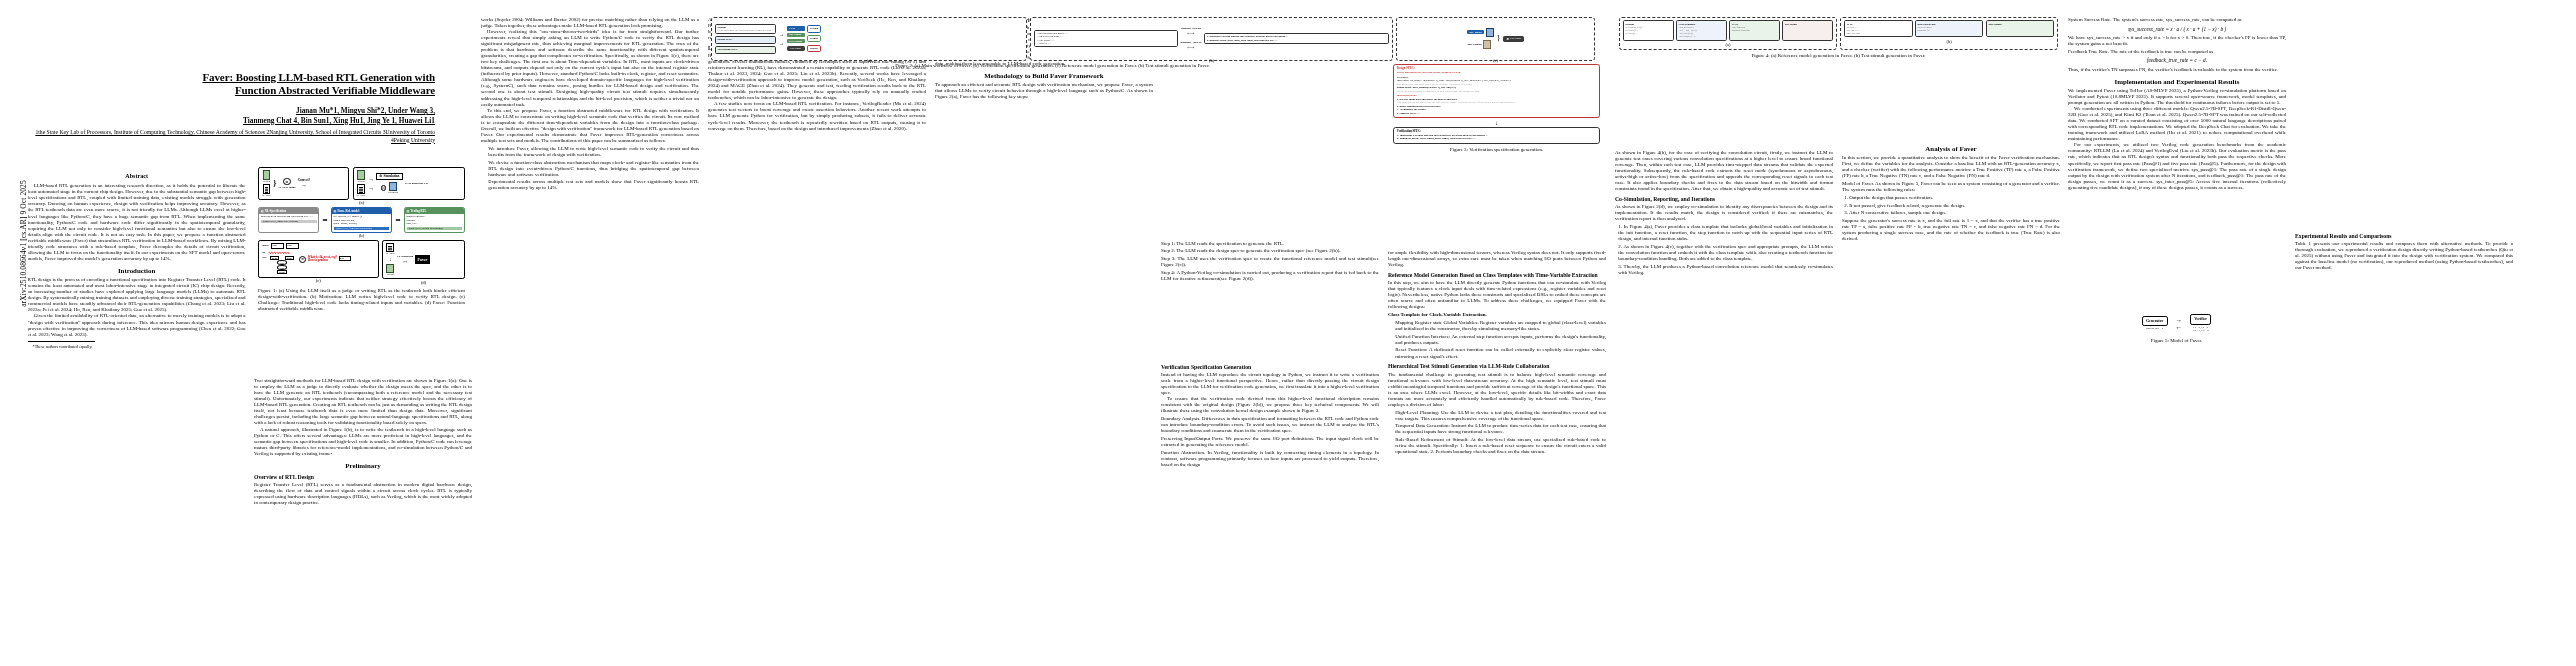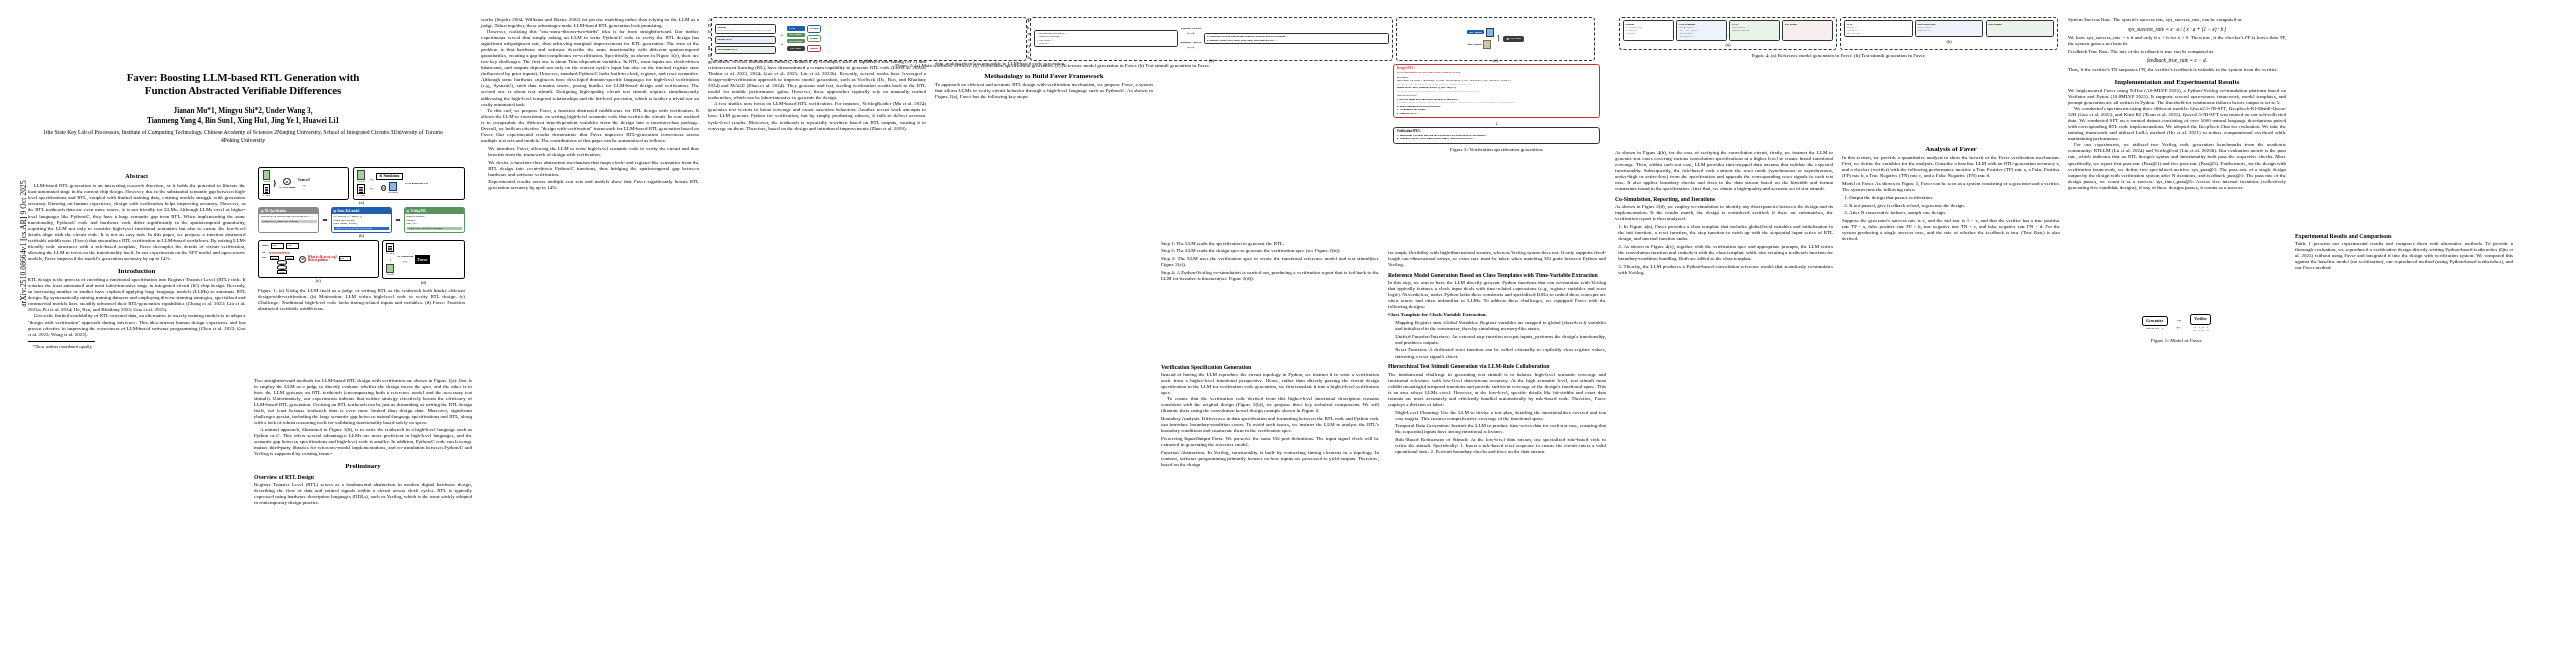--- a/index.html
+++ b/index.html
@@ -30,23 +30,24 @@
   
   #page {
     position: absolute;
     left: 22px; top: 0;
     width: 2554px; height: 667px;
   }
 
   
   #headerblock {
     position: absolute;
-    left: 21px; top: 71px;
+    left: 13px; top: 71px;
     width: 400px;
-    text-align: center;
+    text-align: right;
+    text-decoration: underline;
   }
   #paper-title {
     font-size: 11px;
     font-weight: bold;
     line-height: 1.22;
     letter-spacing: -0.1px;
   }
   #authors {
     margin-top: 8.3px;
     font-size: 7.3px;
@@ -187,25 +188,25 @@
 </head>
 <body>
 
 <div id="arxiv-stamp">arXiv:2510.08664v1  [cs.AR]  9 Oct 2025</div>
 
 <div id="page">
 
   <div id="headerblock">
     <div id="paper-title">
       <span>Faver: Boosting LLM-based RTL Generation with</span><br>
-      <span>Function Abstracted Verifiable Differences</span>
+      <span>Function Abstracted Verifiable Middleware</span>
     </div>
     <div id="authors">
       <span>Jianan Mu*1, Mingyu Shi*2, Under Wang 3,</span><br>
-      <span>Tianmeng Yang 4, Bin Sun1, Xing Hu1, Jing Ye 1, Huawei Li1</span>
+      <span>Tianmeng Chat 4, Bin Sun1, Xing Hu1, Jing Ye 1, Huawei Li1</span>
     </div>
     <div id="affils">1the State Key Lab of Processors, Institute of Computing Technology, Chinese Academy of Sciences 2Nanjing University, School of Integrated Circuits 3University of Toronto 4Peking University</div>
   </div>
 
   <div class="col" id="col1" style="top:173px;height:478px;">
     <div class="abs-h">Abstract</div>
     <p>LLM-based RTL generation is an interesting research direction, as it holds the potential to liberate the least automated stage in the current chip design. However, due to the substantial semantic gap between high-level specifications and RTL, coupled with limited training data, existing models struggle with generation accuracy. Drawing on human experience, design with verification helps improving accuracy. However, as the RTL testbench data are even more scarce, it is not friendly for LLMs. Although LLMs excel at higher-level languages like Python/C, they have a huge semantic gap from RTL. When implementing the same functionality, Python/C code and hardware code differ significantly in the spatiotemporal granularity, requiring the LLM not only to consider high-level functional semantics but also to ensure the low-level details align with the circuit code. It is not an easy task. In this paper, we propose a function abstracted verifiable middleware (Faver) that streamlines RTL verification in LLM-based workflows. By mixing LLM-friendly code structures with a rule-based template, Faver decouples the details of circuit verification, allowing the LLM to focus on the functionality itself. In our experiments on the SFT model and open-source models, Faver improved the model's generation accuracy by up to 14%.</p>
     <div class="h1">Introduction</div>
     <p class="noindent">RTL design is the process of encoding a functional specification into Register Transfer Level (RTL) code. It remains the least automated and most labor-intensive stage in integrated circuit (IC) chip design. Recently, an increasing number of studies have explored applying large language models (LLMs) to automate RTL design. By systematically mining training datasets and employing diverse training strategies, specialized and commercial models have steadily advanced their RTL-generation capabilities (Chang et al. 2023; Liu et al. 2023a; Pei et al. 2024; Ho, Ren, and Khailany 2025; Guo et al. 2025).</p>
     <p>Given the limited availability of RTL-oriented data, an alternative to merely training models is to adopt a "design with verification" approach during inference. This idea mirrors human design experience and has proven effective in improving the correctness of LLM-based software programming (Chen et al. 2022; Gou et al. 2023; Wang et al. 2023).</p>

